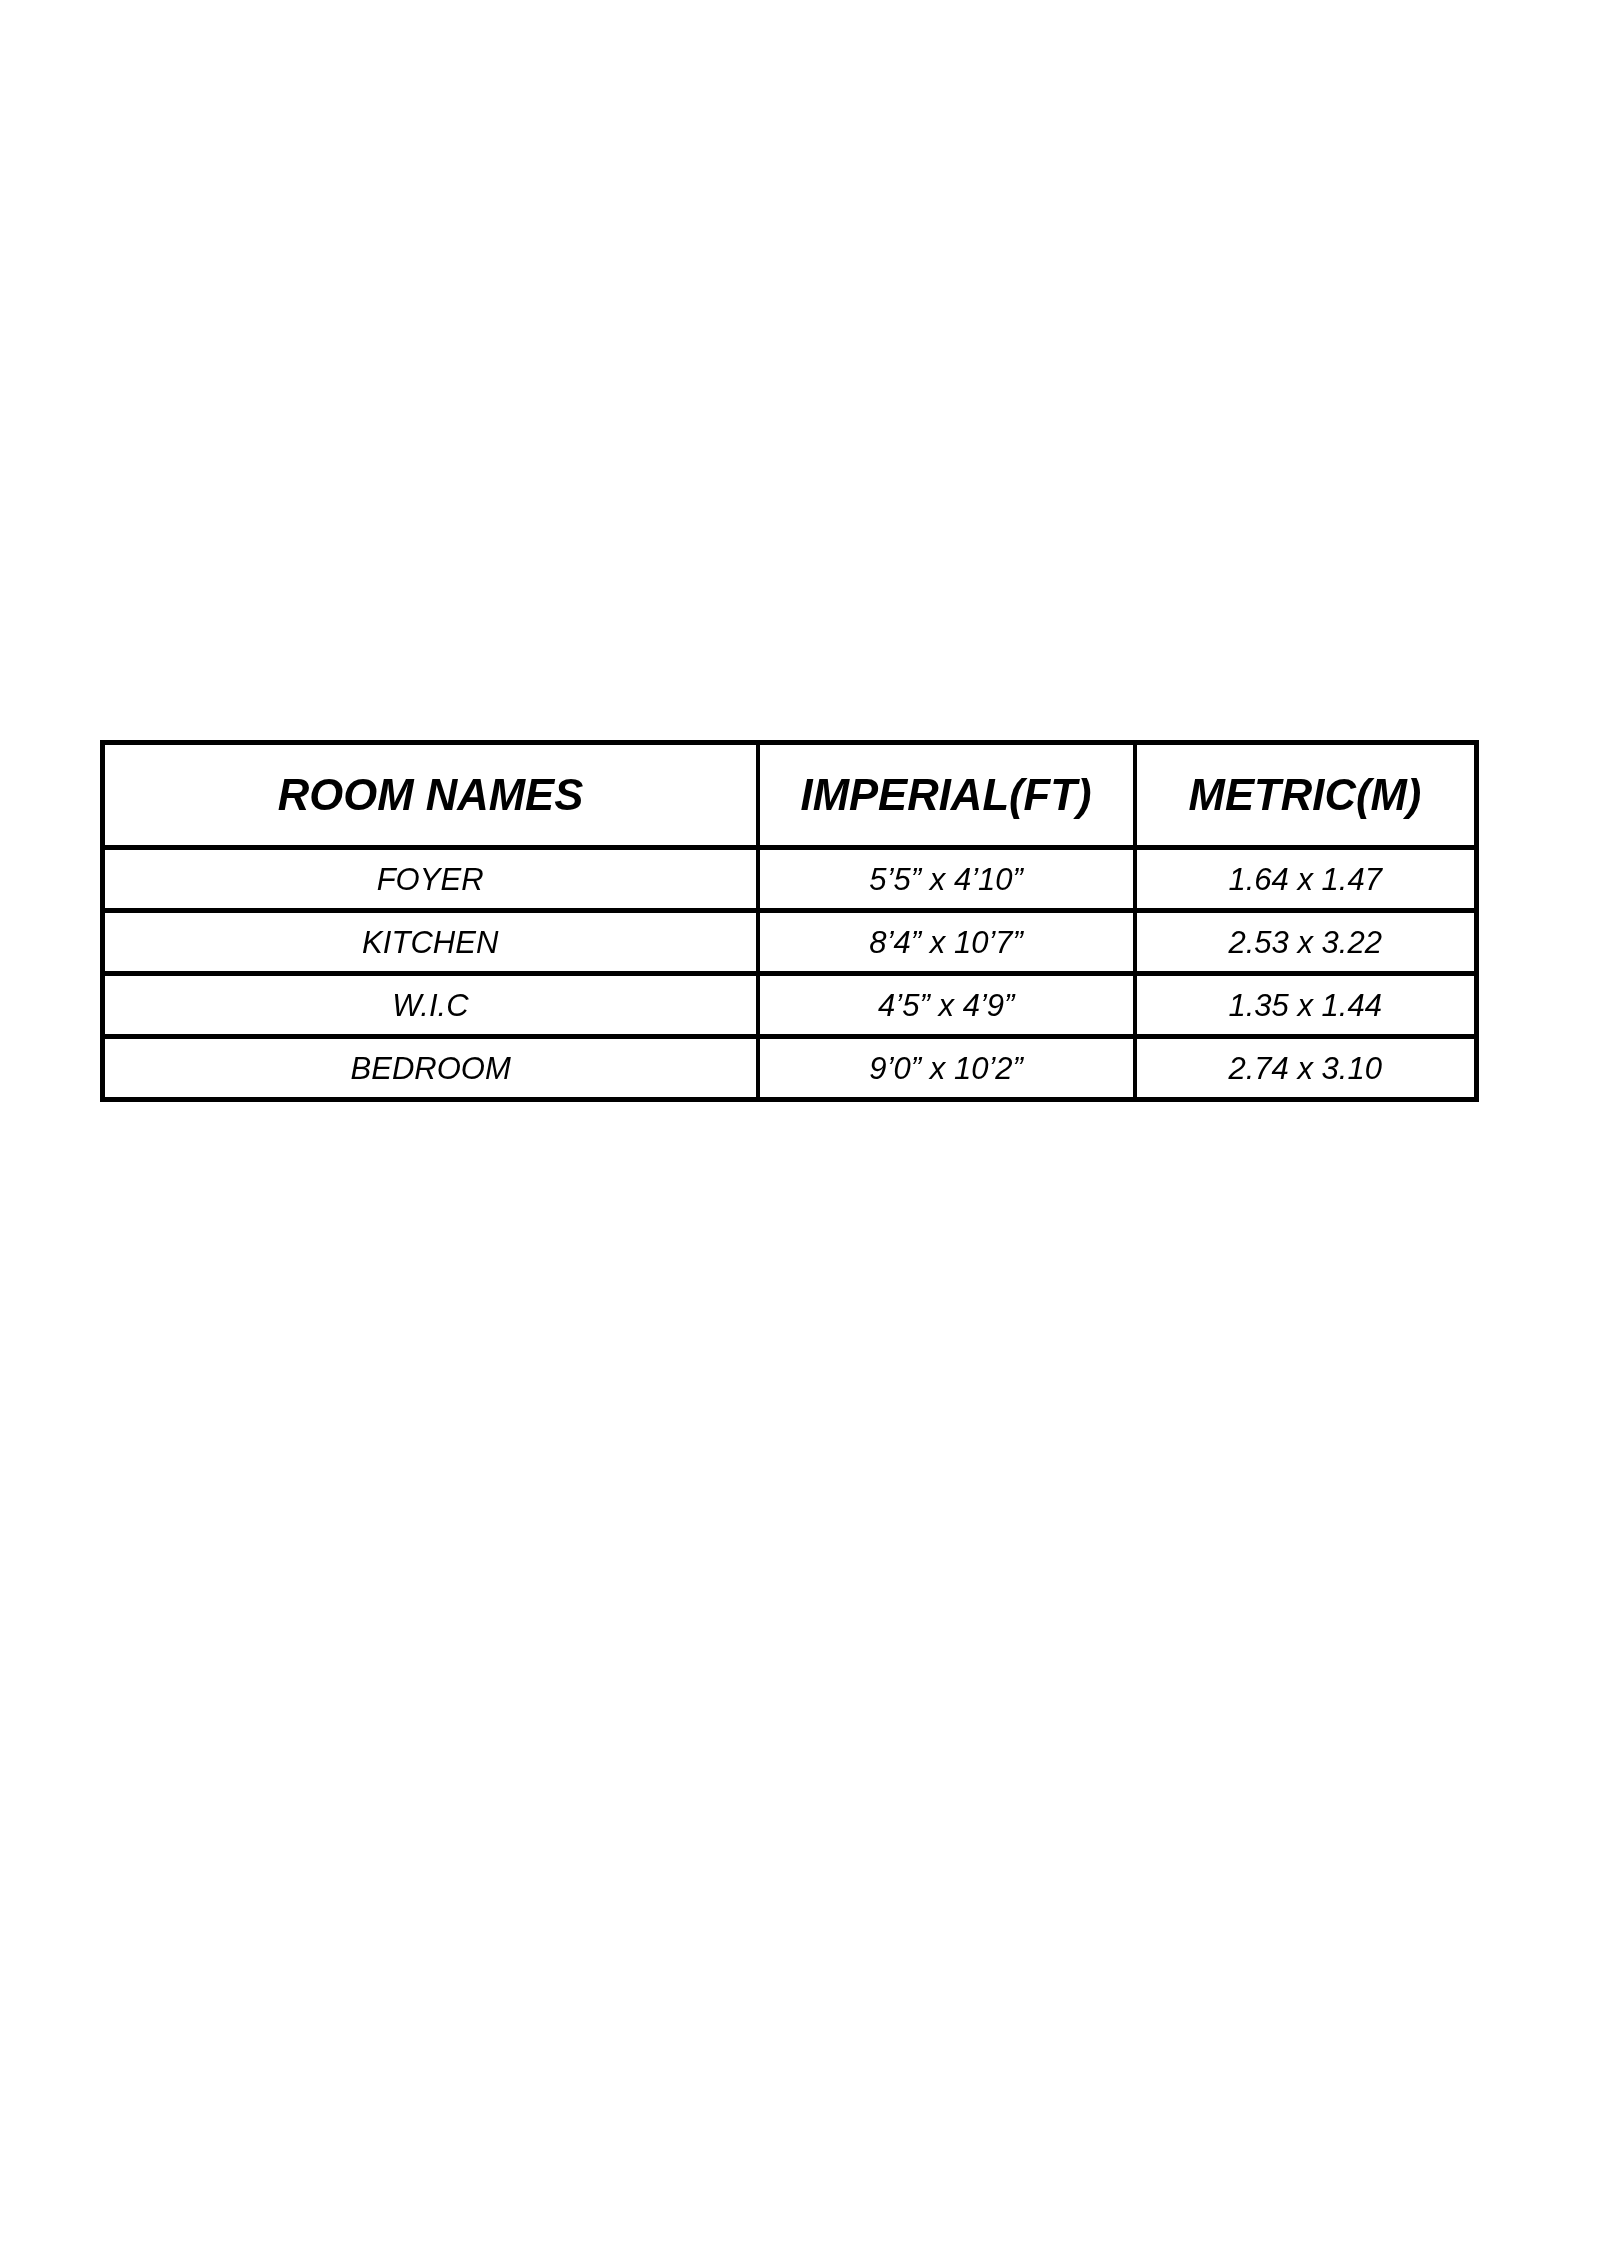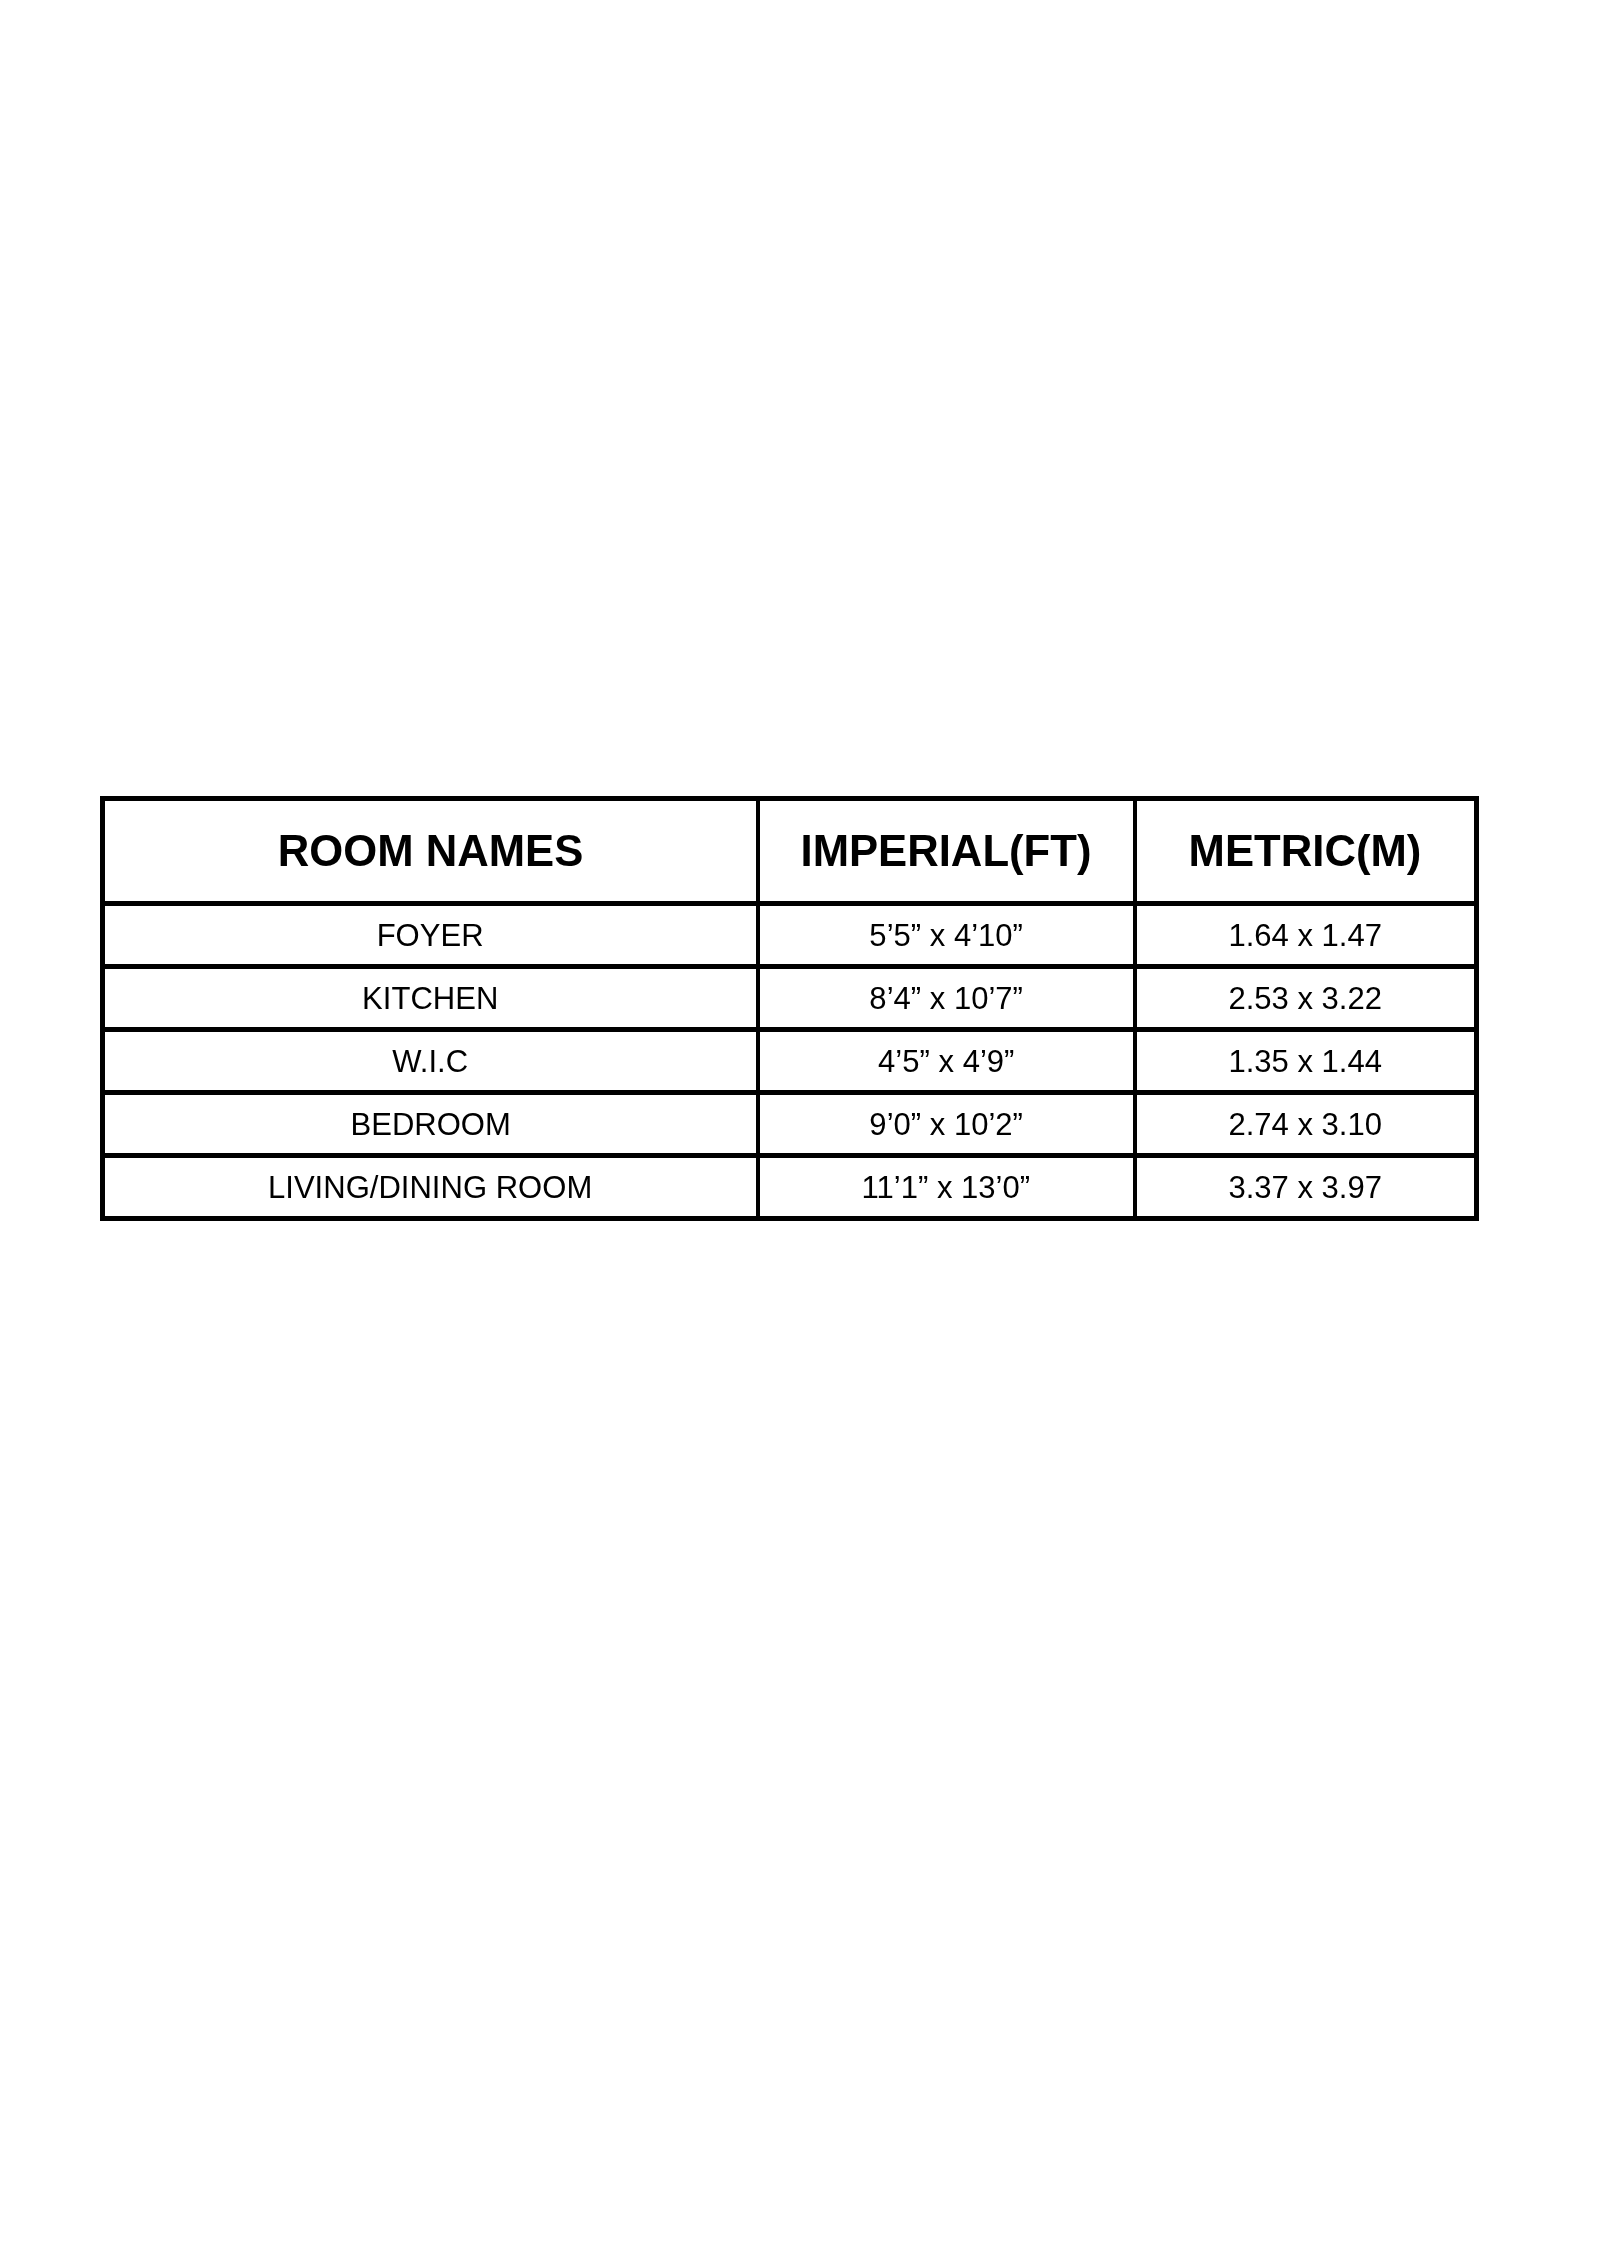--- a/index.html
+++ b/index.html
@@ -9,26 +9,27 @@
     width: 1600px;
     height: 2262px;
     background: #ffffff;
     font-family: "Liberation Sans", sans-serif;
     color: #000000;
     overflow: hidden;
   }
   table.dims-table {
     position: absolute;
     left: 100px;
-    top: 796px;
+    top: 740px;
     width: 1374px;
     border-collapse: collapse;
     table-layout: fixed;
     background: #ffffff;
     border: 5px solid #000000;
+    font-style: italic;
   }
   .dims-table th,
   .dims-table td {
     border-left: 4px solid #000000;
     border-right: 4px solid #000000;
     border-top: 5px solid #000000;
     border-bottom: 5px solid #000000;
     text-align: center;
     vertical-align: middle;
     padding: 0;
@@ -96,20 +97,15 @@
       <tr>
         <td class="data-cell"><span class="txt">W.I.C</span></td>
         <td class="data-cell"><span class="txt">4’5” x 4’9”</span></td>
         <td class="data-cell"><span class="txt">1.35 x 1.44</span></td>
       </tr>
       <tr>
         <td class="data-cell"><span class="txt">BEDROOM</span></td>
         <td class="data-cell"><span class="txt">9’0” x 10’2”</span></td>
         <td class="data-cell"><span class="txt">2.74 x 3.10</span></td>
       </tr>
-      <tr>
-        <td class="data-cell"><span class="txt">LIVING/DINING ROOM</span></td>
-        <td class="data-cell"><span class="txt">11’1” x 13’0”</span></td>
-        <td class="data-cell"><span class="txt">3.37 x 3.97</span></td>
-      </tr>
     </tbody>
   </table>
 </div>
 
 </body></html>

